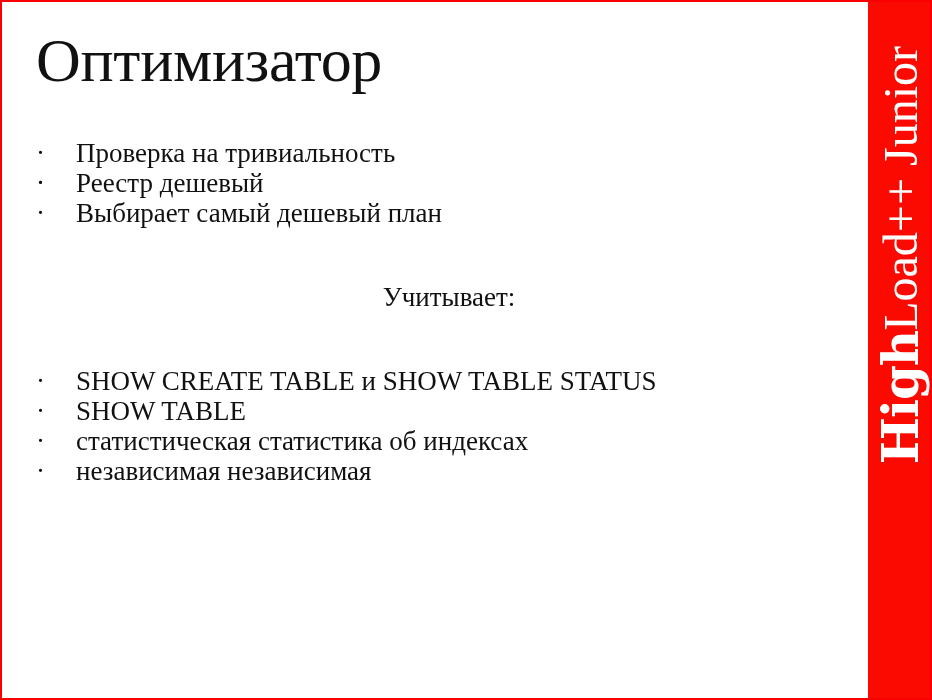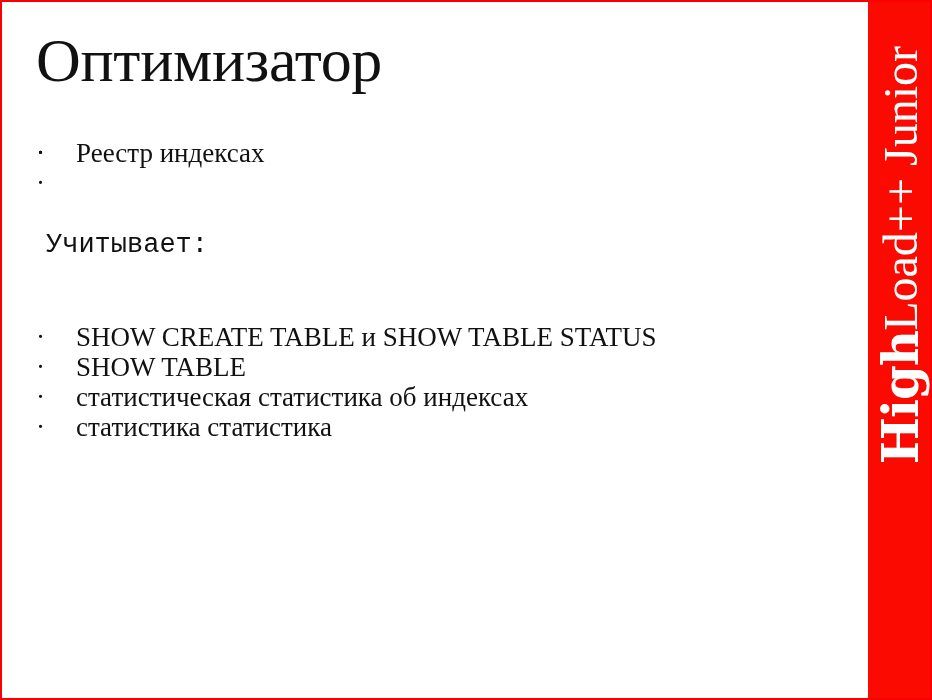--- a/index.html
+++ b/index.html
@@ -93,27 +93,28 @@
   }
 
   .group-1 {
     margin-left: 0;
   }
   .group-1 li {
     padding-left: 76px;
   }
 
   .lead-in {
-    margin: 16px;
+    margin: 8px;
     padding: 0 0 0 30px;
-    font-family: Liberation Mono, monospace;
+    font-family: Liberation Serif, serif;
     font-size: 27px;
     line-height: 30px;
     color: #111111;
     white-space: nowrap;
+    text-align: center;
   }
 
   .gap-before-lead { height: 46px; }
   .gap-after-lead  { height: 46px; }
 
   .group-2 li {
     padding-left: 78px;
   }
 
   
@@ -174,30 +175,32 @@
 
   <div class="content">
 
     <div class="slide-title">Оптимизатор</div>
 
     <div class="body-block">
 
       <ul class="bullets group-1">
         <li>
           <span class="bullet-dot">·</span>
-        </li>
-        <li>
-          <span class="bullet-dot">·</span>
-        </li>
-        <li>
-          <span class="bullet-dot">·</span>
-          <span>Реестр индексах</span>
-        </li>
-        <li>
-          <span class="bullet-dot">·</span>
+          <span>Проверка на тривиальность</span>
+        </li>
+        <li>
+          <span class="bullet-dot">·</span>
+        </li>
+        <li>
+          <span class="bullet-dot">·</span>
+          <span>Реестр дешевый</span>
+        </li>
+        <li>
+          <span class="bullet-dot">·</span>
+          <span>Выбирает самый дешевый план</span>
         </li>
       </ul>
 
       <div class="gap-before-lead"></div>
 
       <p class="lead-in">Учитывает:</p>
 
       <div class="gap-after-lead"></div>
 
       <ul class="bullets group-2">
@@ -208,21 +211,21 @@
         <li>
           <span class="bullet-dot">·</span>
           <span>SHOW TABLE</span>
         </li>
         <li>
           <span class="bullet-dot">·</span>
           <span>статистическая статистика об индексах</span>
         </li>
         <li>
           <span class="bullet-dot">·</span>
-          <span>статистика статистика</span>
+          <span>независимая независимая</span>
         </li>
       </ul>
 
     </div>
   </div>
 
   <div class="sidebar">
     <div class="brand-rot">
       <div class="brand-inner">
         <span class="brand-high">High</span>

